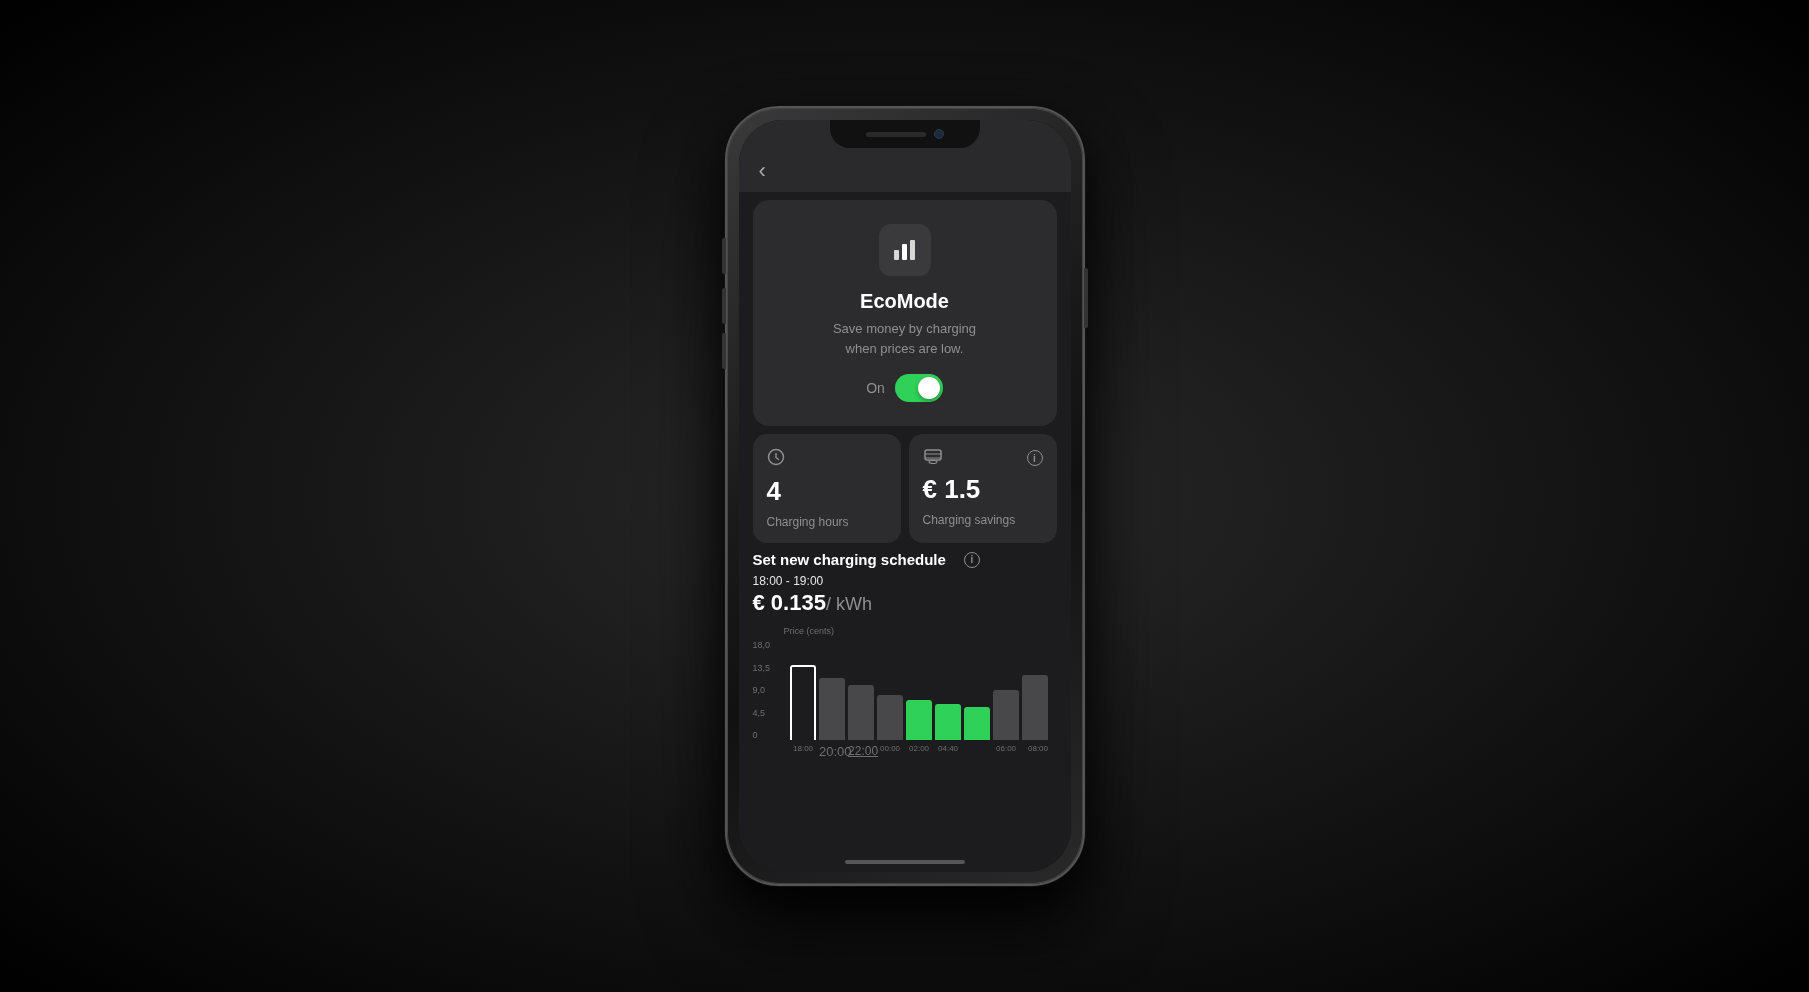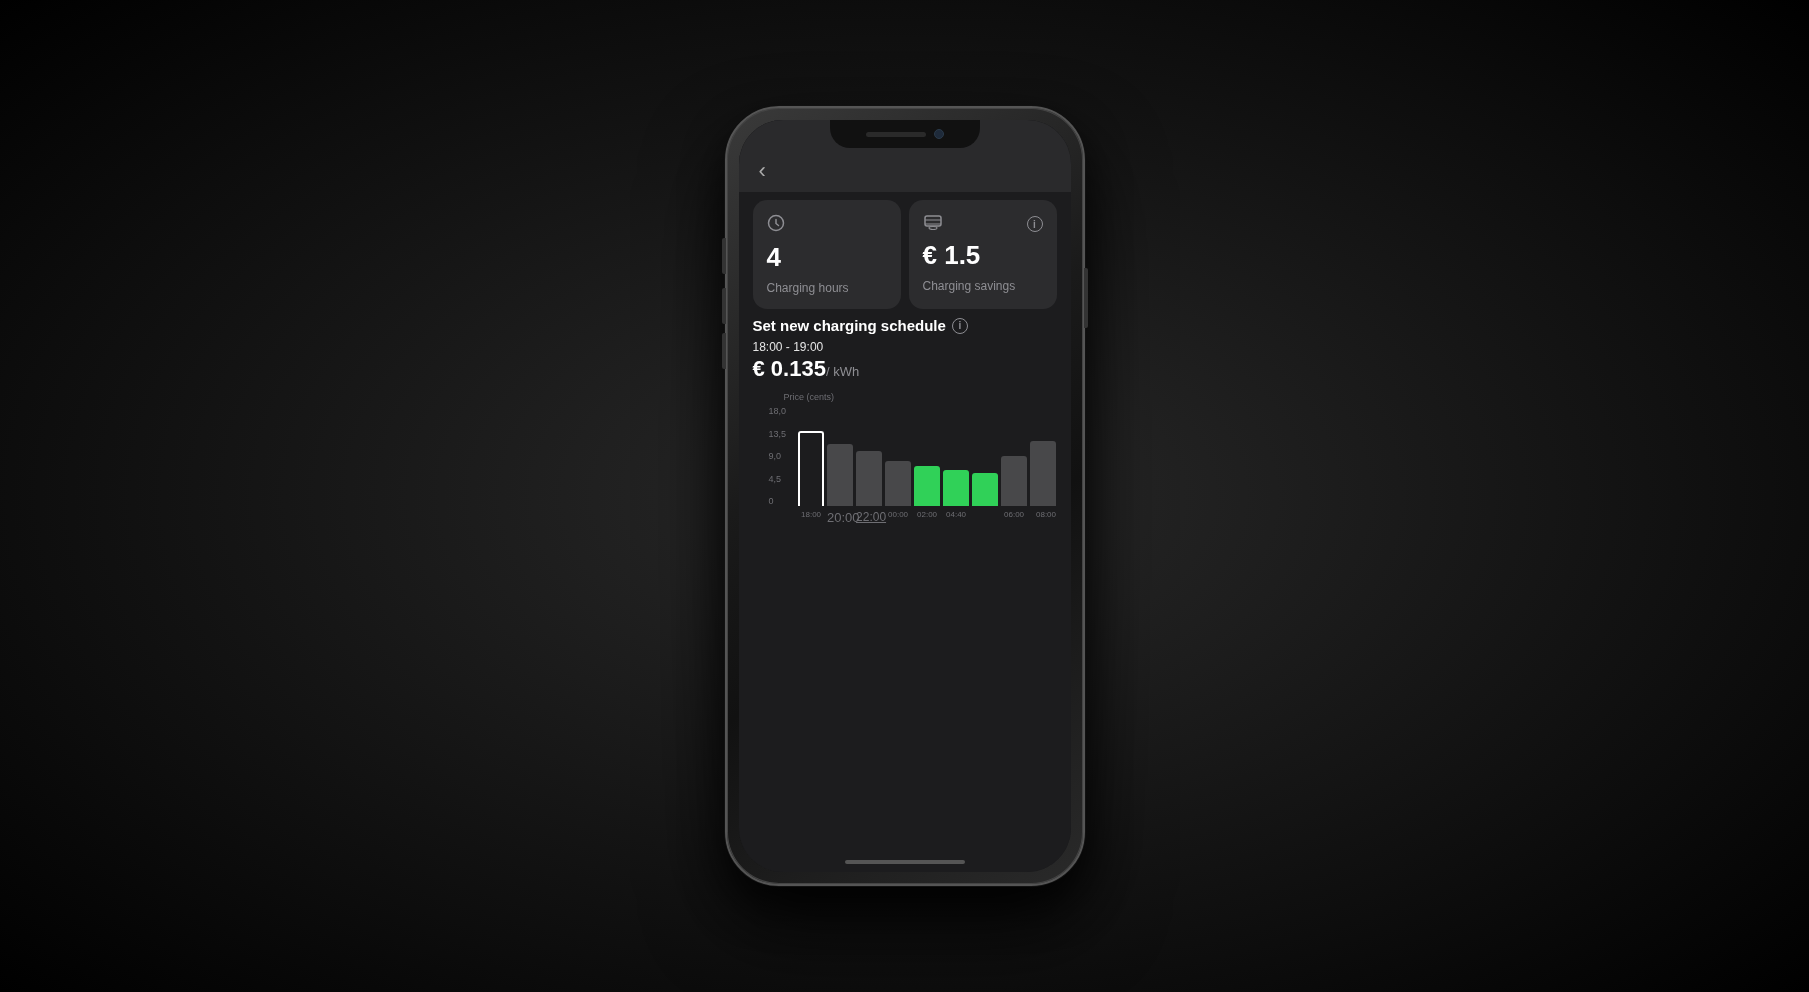--- a/index.html
+++ b/index.html
@@ -253,21 +253,21 @@
     }
 
     
     .schedule-section {
       margin: 4px 14px;
     }
 
     .schedule-header {
       display: flex;
       align-items: center;
-      gap: 6px;
+      gap: 18px;
       margin-bottom: 6px;
     }
 
     .schedule-title {
       color: #fff;
       font-size: 15px;
       font-weight: 600;
     }
 
     .schedule-time {
@@ -278,21 +278,21 @@
 
     .schedule-price {
       color: #fff;
       font-size: 22px;
       font-weight: 600;
       margin-bottom: 10px;
     }
 
     .schedule-price .price-unit {
       color: #8e8e93;
-      font-size: 13px;
+      font-size: 18px;
       font-weight: 400;
     }
 
     
     .chart-container {
       background: transparent;
       position: relative;
     }
 
     .y-label {
@@ -328,20 +328,40 @@
         <div class="notch-speaker"></div>
         <div class="notch-camera"></div>
       </div>
 
       <div class="screen-content">
 
         <div class="top-bar">
           <div class="back-btn">‹</div>
         </div>
 
+        <div class="ecomode-card">
+          <div class="eco-icon-wrap">
+            <svg viewBox="0 0 28 28" fill="white">
+              <rect x="3" y="14" width="5" height="10" rx="1" fill="#fff" opacity="0.8"></rect>
+              <rect x="11" y="8" width="5" height="16" rx="1" fill="#fff"></rect>
+              <rect x="19" y="4" width="5" height="20" rx="1" fill="#fff" opacity="0.8"></rect>
+            </svg>
+          </div>
+          <div class="ecomode-title">EcoMode</div>
+          <div class="ecomode-desc">
+            <span>Save money by charging</span><br>
+            <span>when prices are low.</span>
+          </div>
+          <div class="toggle-row">
+            <span class="toggle-label">On</span>
+            <div class="toggle">
+              <div class="toggle-thumb"></div>
+            </div>
+          </div>
+        </div>
 
         <div class="stats-row">
 
           <div class="stat-card">
             <div class="stat-card-header">
               <div class="stat-icon">
                 <svg width="18" height="18" viewBox="0 0 18 18" fill="none">
                   <circle cx="9" cy="9" r="7.5" stroke="#8e8e93" stroke-width="1.5"></circle>
                   <path d="M9 5.5V9.5L11.5 11.5" stroke="#8e8e93" stroke-width="1.5" stroke-linecap="round"></path>
                 </svg>
@@ -372,21 +392,21 @@
             <span class="schedule-title">Set new charging schedule</span>
             <div class="info-icon">i</div>
           </div>
           <div class="schedule-time">18:00 - 19:00</div>
           <div class="schedule-price">
             <span>€ 0.135</span><span class="price-unit">/ kWh</span>
           </div>
 
           <div class="chart-container">
             <div class="chart-price-label">Price (cents)</div>
-            <div style="display:flex; gap:8px;margin-left:16px;">
+            <div style="display:flex; gap:16px;">
 
               <div style="display:flex; flex-direction:column; justify-content:space-between; height:100px; padding-bottom:0; margin-right:4px;">
                 <span class="y-label">18,0</span>
                 <span class="y-label">13,5</span>
                 <span class="y-label">9,0</span>
                 <span class="y-label">4,5</span>
                 <span class="y-label">0</span>
               </div>
 
               <div style="flex:1;">

